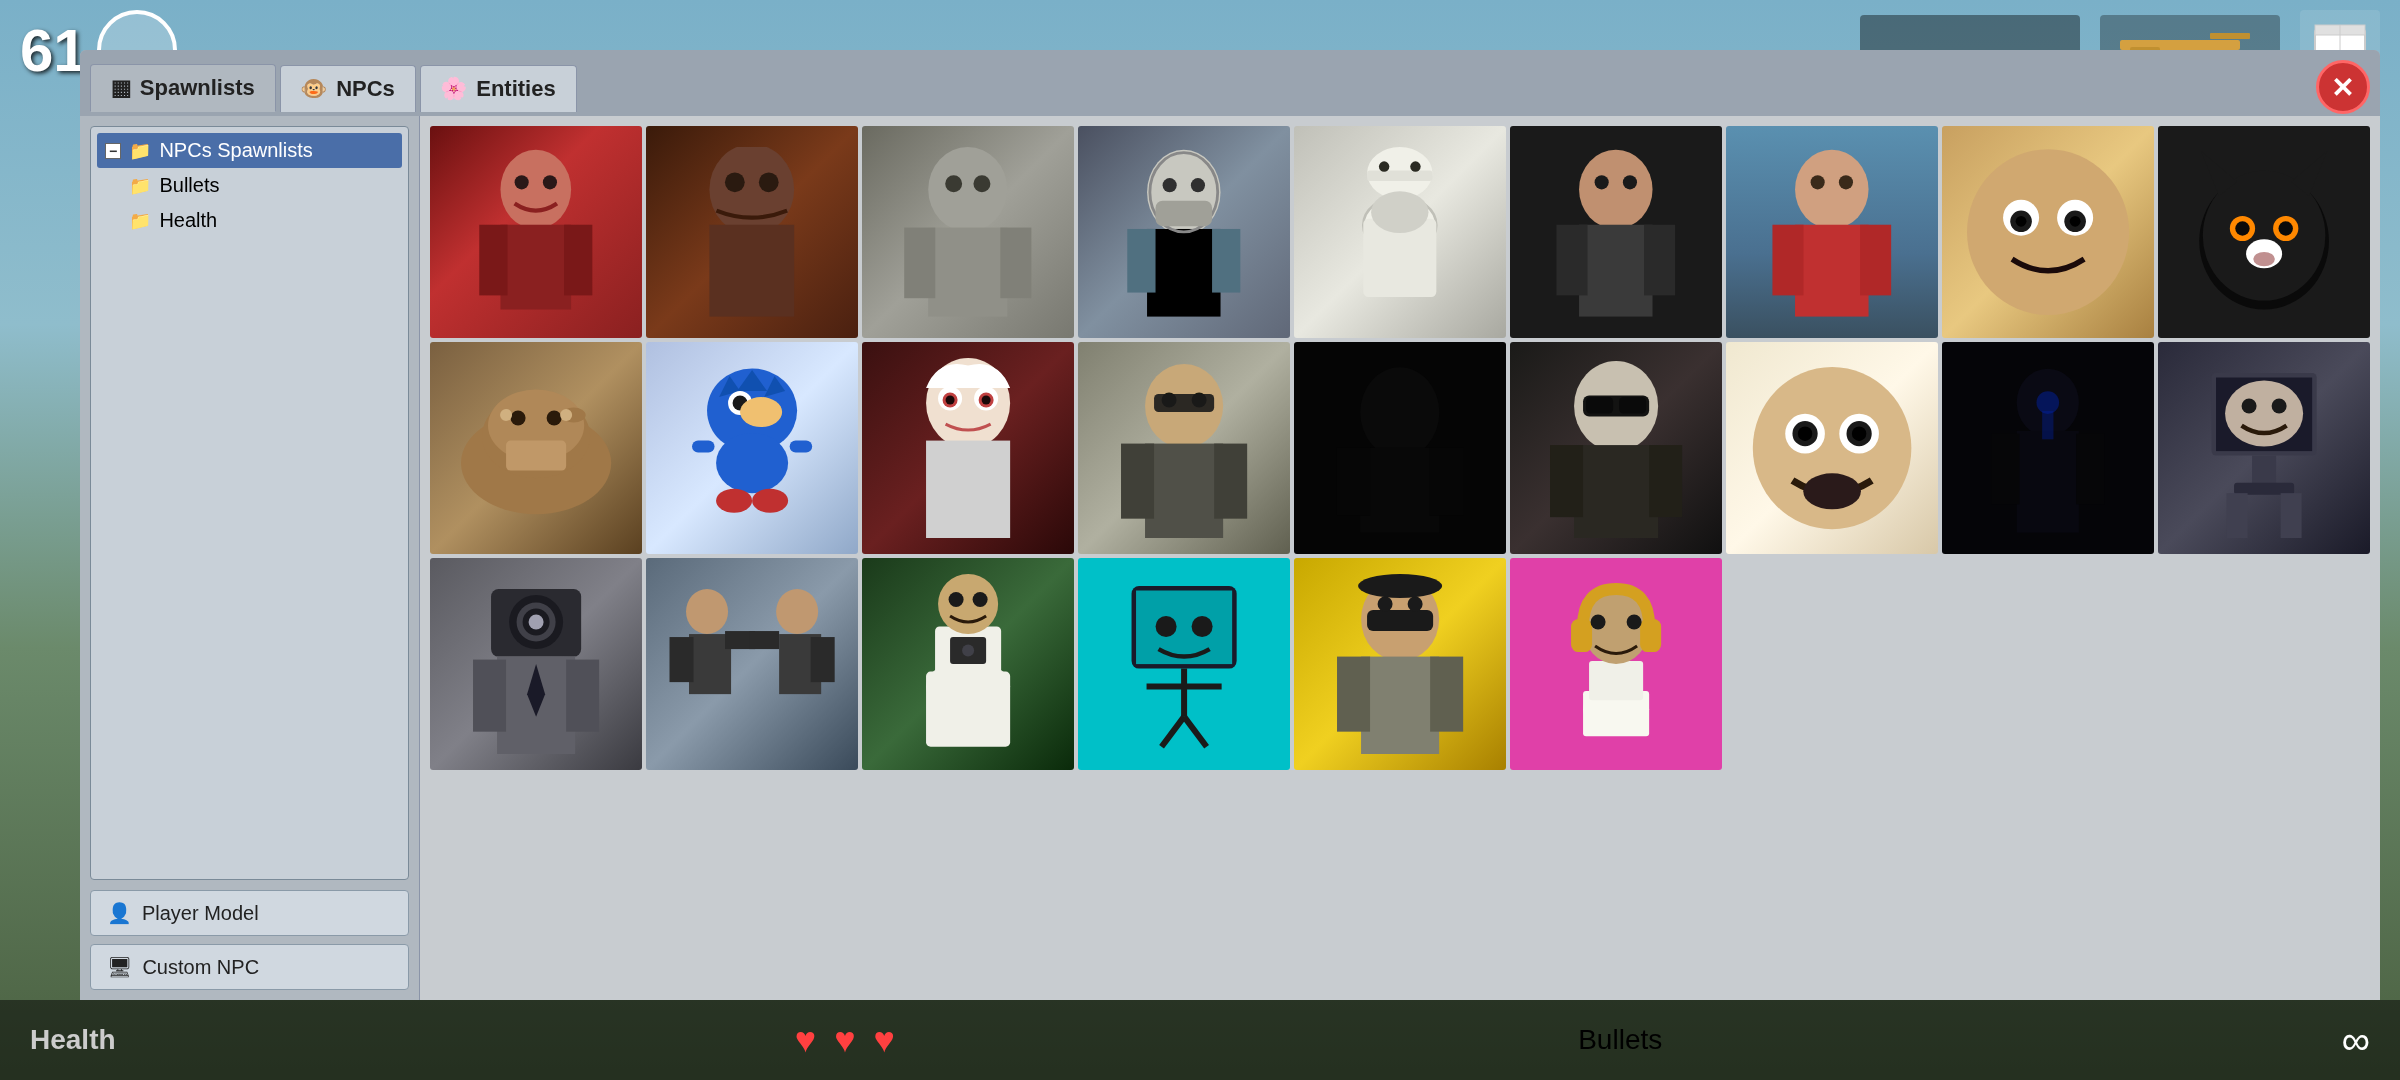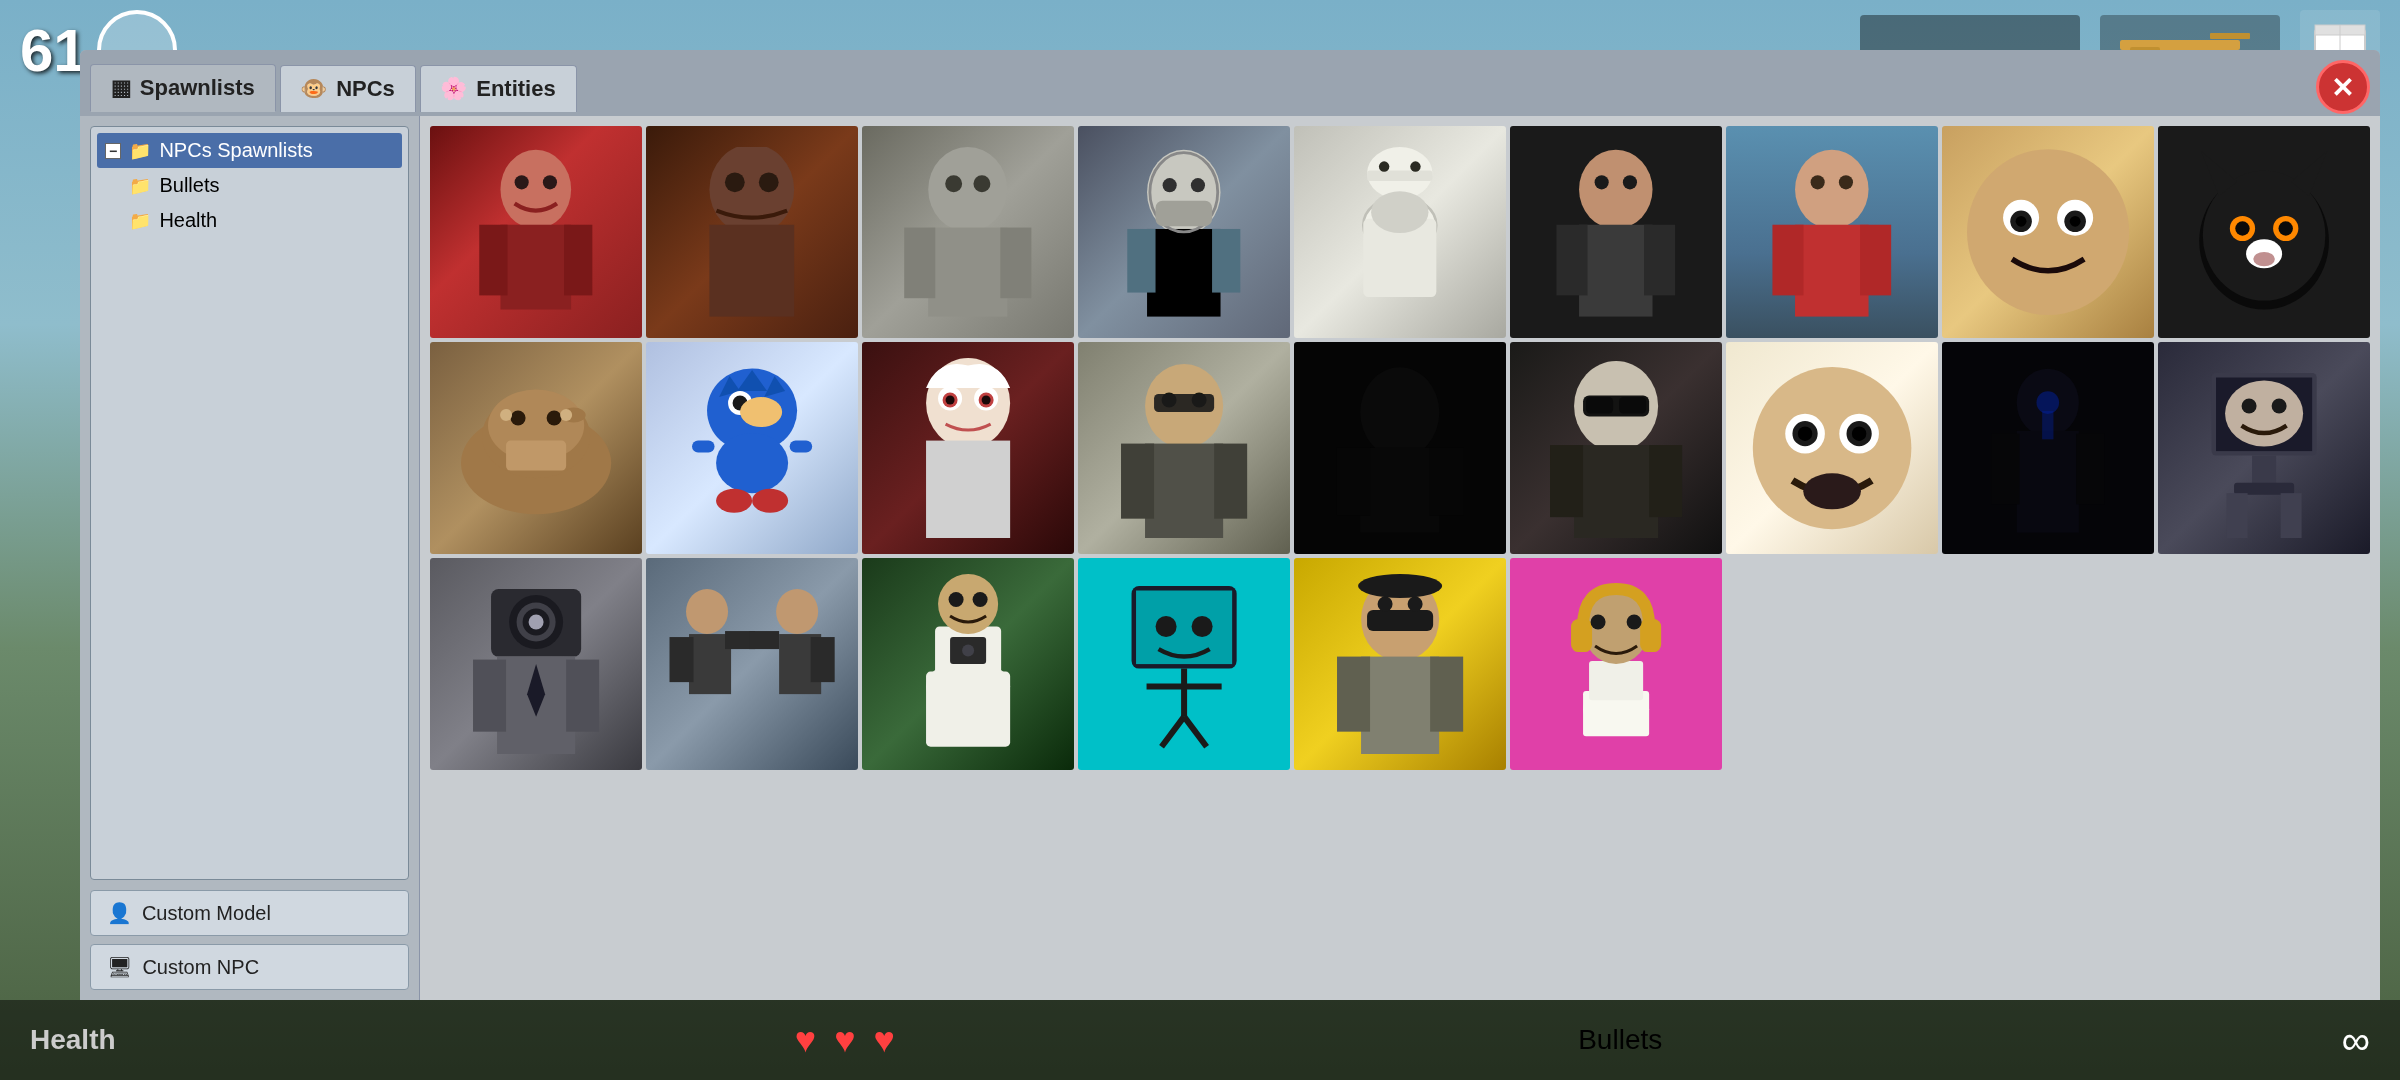--- a/index.html
+++ b/index.html
@@ -390,21 +390,21 @@
           <div class="tree-item">
             <span class="folder-icon">📁</span>
             <span>Health</span>
           </div>
         </div>
       </div>
 
       <div class="sidebar-buttons">
         <button class="sidebar-btn">
           <span class="sidebar-btn-icon">👤</span>
-          <span>Custom Model</span>
+          <span>Player Model</span>
         </button>
         <button class="sidebar-btn">
           <span class="sidebar-btn-icon">🖥</span>
           <span>Custom NPC</span>
         </button>
       </div>
     </div>
 
     <div class="grid-area">
       <div class="spawn-grid">

